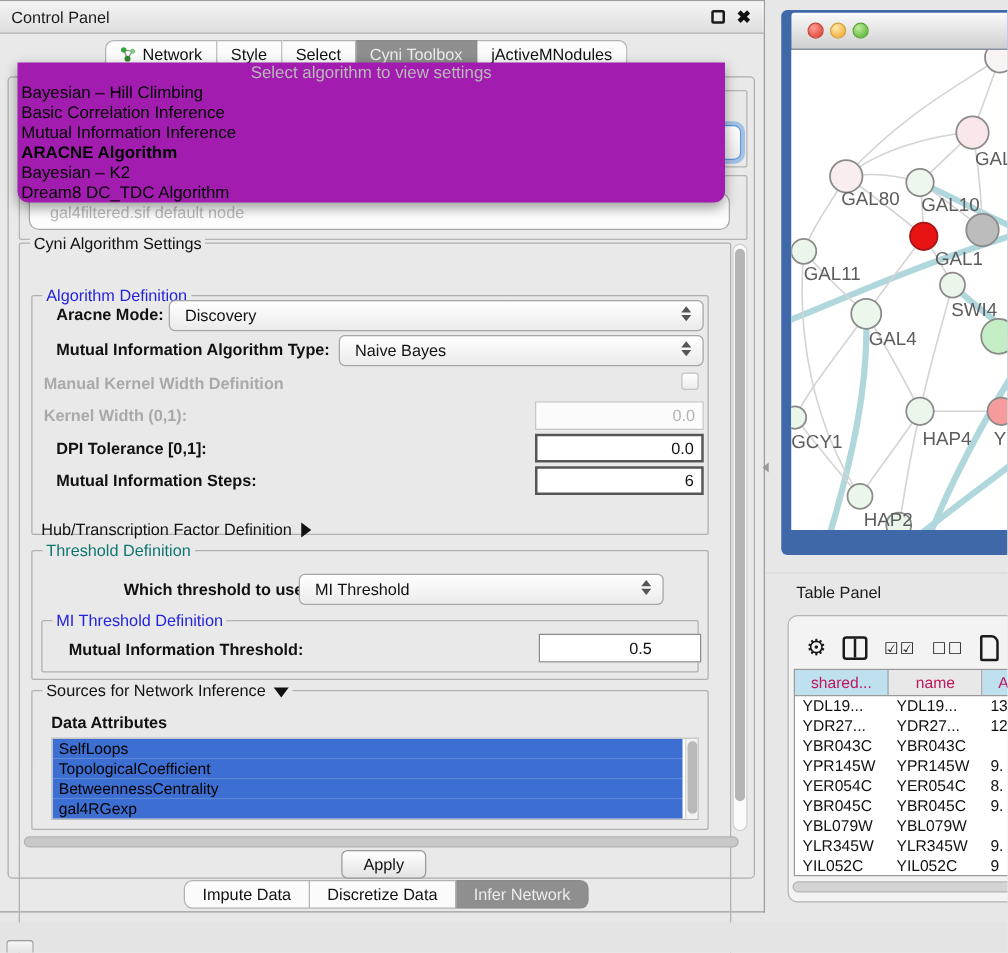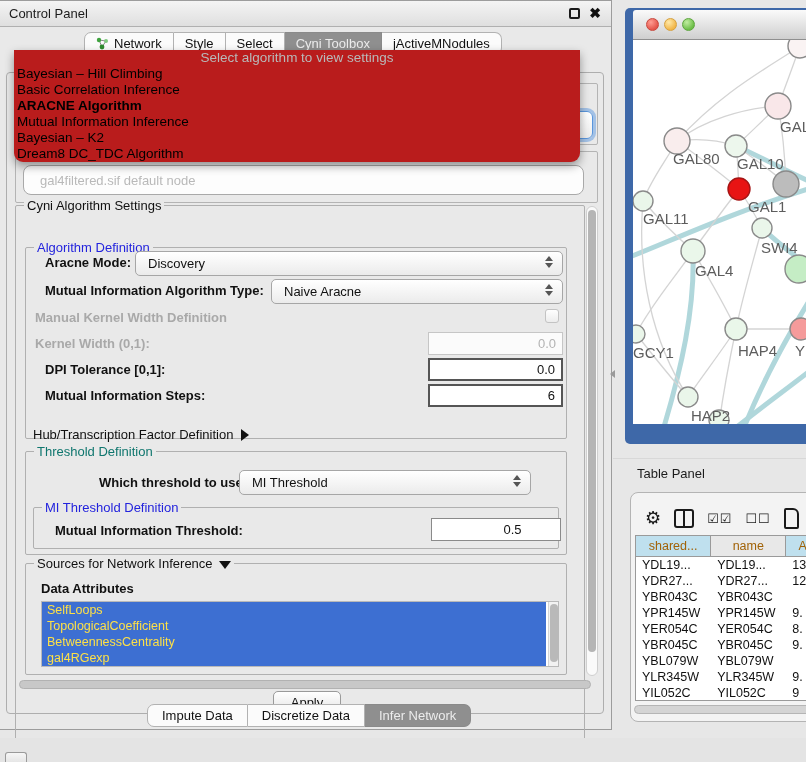--- a/index.html
+++ b/index.html
@@ -27,34 +27,34 @@
   
   .tabs-row { left:84px; top:30px; display:flex; align-items:flex-end; height:24px; }
   .tab { background:#fbfbfb; border:1px solid #b2b2b2; border-left:none;
     padding:3px 11px 4px 11px; font-size:13px; color:#111;
     display:flex; align-items:center; gap:5px; height:23px; cursor:default; white-space:nowrap; }
   .tab.first { border-left:1px solid #b2b2b2; border-radius:7px 0 0 0; }
   .tab.last { border-radius:0 7px 7px 0; }
   .tab.selected { background:#8f8f8f; color:#ececec; border-color:#8a8a8a; }
 
   
-  .content-panel { left:6px; top:71px; width:598px; height:642px;
+  .content-panel { left:6px; top:60px; width:598px; height:642px;
     background:#e9e9e9; border:1px solid #aeaeae; border-radius:4px; }
 
   
   .gbox { position:absolute; border:1px solid #b4b4b4; border-radius:2px; background:#e9e9e9; }
   .focus-combo { position:absolute; height:28px; border-radius:6px;
     background:linear-gradient(#ffffff,#ececec); border:1px solid #5a96dc;
     box-shadow:0 0 0 3px rgba(105,160,225,.55); }
   .ghost-combo { position:absolute; height:30px; border-radius:8px;
     background:#fdfdfd; border:1px solid #a9a9a9; display:flex; align-items:center; }
   .ghost-text { padding-left:16px; color:#b9b9b9; font-size:13px; }
 
   
-  .dropdown { left:14px; top:57px; width:566px; height:112px; background:#b91c1c;
+  .dropdown { left:14px; top:57px; width:566px; height:112px; background:#a21caf;
     border-radius:0 0 9px 9px; box-shadow:0 4px 10px rgba(0,0,0,.38); z-index:50; overflow:hidden; }
   .dd-prompt { height:16px; text-align:center; color:#b9b9b9; font-size:13.5px; line-height:15px; }
   .dd-item { height:16px; line-height:16px; padding-left:3px; font-size:13.5px; color:#000; white-space:nowrap; }
   .dd-item.bold { font-weight:bold; }
 
   
   .fieldset { position:absolute; border:1px solid #b0b0b0; border-radius:2px; }
   .legend { position:absolute; top:-8px; left:8px; background:#e9e9e9; padding:0 3px;
     font-size:13px; color:#111; white-space:nowrap; }
   .legend.blue { color:#2323dd; }
@@ -80,21 +80,21 @@
 
   .expander-tri-right { display:inline-block; width:0; height:0; margin-left:8px;
     border-top:6px solid transparent; border-bottom:6px solid transparent; border-left:8px solid #111;
     vertical-align:-2px; }
   .expander-tri-down { display:inline-block; width:0; height:0; margin-left:6px;
     border-left:6px solid transparent; border-right:6px solid transparent; border-top:8px solid #111;
     vertical-align:-1px; }
 
   .attr-list { position:absolute; background:#ffffff; border:1px solid #b9b9b9; overflow:hidden; }
   .attr-item { height:16px; line-height:16px; padding-left:5px; font-size:12.5px;
-    background:#3d6fd2; color:#fde047; white-space:nowrap; }
+    background:#3d6fd2; color:#000000; white-space:nowrap; }
   .list-scroll { position:absolute; width:10px; background:#f2f2f2; border-left:1px solid #d5d5d5; }
   .list-thumb { position:absolute; left:1px; width:8px; background:#b9b9b9; border-radius:4px; }
 
   .v-scrollbar { position:absolute; width:12px; background:#fafafa; border:1px solid #cfcfcf; border-radius:6px; }
   .v-thumb { position:absolute; left:1px; width:8px; background:#b5b5b5; border-radius:4px; }
   .h-thumb { position:absolute; height:9px; background:#c8c8c8; border:1px solid #b2b2b2; border-radius:5px; }
 
   .apply-btn { position:absolute; width:68px; height:23px; border:1px solid #9a9a9a; border-radius:5px;
     background:linear-gradient(#ffffff,#e3e3e3); font-size:13px; color:#111;
     display:flex; align-items:center; justify-content:center; }
@@ -126,21 +126,21 @@
     display:flex; align-items:center; gap:13px; padding-left:10px; }
   .gear { font-size:18px; color:#1a1a1a; line-height:20px; }
   .cols-ico { width:20px; height:19px; border:2px solid #1a1a1a; border-radius:3px; position:relative; }
   .cols-ico::after { content:""; position:absolute; left:7px; top:0; width:2px; height:15px; background:#1a1a1a; }
   .checks { font-size:13px; color:#1a1a1a; letter-spacing:1px; }
   .doc-ico { width:15px; height:21px; border:2px solid #1a1a1a; border-radius:2px 6px 2px 2px; }
   .tp-table { position:absolute; left:4px; top:42px; width:186px; height:166px; background:#fff;
     border:1px solid #9a9a9a; overflow:hidden; }
   .tp-head-row { display:flex; height:21px; border-bottom:1px solid #9a9a9a; }
   .tp-hcell { border-right:1px solid #9a9a9a; font-size:12.5px; display:flex;
-    align-items:center; justify-content:center; color:#a16207; }
+    align-items:center; justify-content:center; color:#be185d; }
   .tp-hcell.blue { background:#bfe0ee; }
   .tp-hcell.gray { background:#e8e8e8; }
   .tp-row { display:flex; height:16px; }
   .tp-cell { font-size:12.5px; line-height:16px; padding-left:6px; white-space:nowrap; overflow:hidden; color:#111; }
   .tp-hscroll { position:absolute; left:3px; top:212px; width:182px; height:10px; }
   .tp-hthumb { position:absolute; left:0; top:0; width:178px; height:9px;
     background:#d4d4d4; border:1px solid #b5b5b5; border-radius:5px; }
 
   .bottom-strip { left:0; top:738px; width:806px; height:24px; background:#e4e4e4; }
   .cut-btn { left:5px; top:752px; width:22px; height:12px; border:1px solid #9a9a9a;
@@ -214,21 +214,21 @@
     <span class="lbl bold" style="left:28px; top:182px;">Aracne Mode:</span>
     <div class="combo" style="left:128px; top:178px; width:428px;">
       <span class="combo-text">Discovery</span>
       <span class="combo-arrows">
           <span class="tri-up"></span>
           <span class="tri-down"></span>
         </span>
     </div>
     <span class="lbl bold" style="left:28px; top:210px;">Mutual Information Algorithm Type:</span>
     <div class="combo" style="left:264px; top:206px; width:292px;">
-      <span class="combo-text">Naive Aracne</span>
+      <span class="combo-text">Naive Bayes</span>
       <span class="combo-arrows">
           <span class="tri-up"></span>
           <span class="tri-down"></span>
         </span>
     </div>
     <span class="lbl dis" style="left:28px; top:237px;">Manual Kernel Width Definition</span>
     <div class="checkbox" style="left:538px; top:236px;"></div>
     <span class="lbl dis" style="left:28px; top:263px;">Kernel Width (0,1):</span>
     <input class="num-input dis" style="left: 421px; top: 259px; width: 135px;" readonly="" value="0.0">
     <span class="lbl bold" style="left:28px; top:289px;">DPI Tolerance [0,1]:</span>
@@ -277,22 +277,22 @@
 
     <div class="apply-btn" style="left:266px; top:618px;">
       <span>Apply</span>
     </div>
   </div>
 
   <div class="abs dropdown" style="top:49px;">
     <div class="dd-prompt">Select algorithm to view settings</div>
     <div class="dd-item">Bayesian – Hill Climbing</div>
     <div class="dd-item">Basic Correlation Inference</div>
+    <div class="dd-item">Mutual Information Inference</div>
     <div class="dd-item bold">ARACNE Algorithm</div>
-    <div class="dd-item">Mutual Information Inference</div>
     <div class="dd-item">Bayesian – K2</div>
     <div class="dd-item">Dream8 DC_TDC Algorithm</div>
   </div>
 
   <div class="bottom-tabs" style="left:147px; top:703px;">
     <div class="btab first">
       <span>Impute Data</span>
     </div>
     <div class="btab">
       <span>Discretize Data</span>

